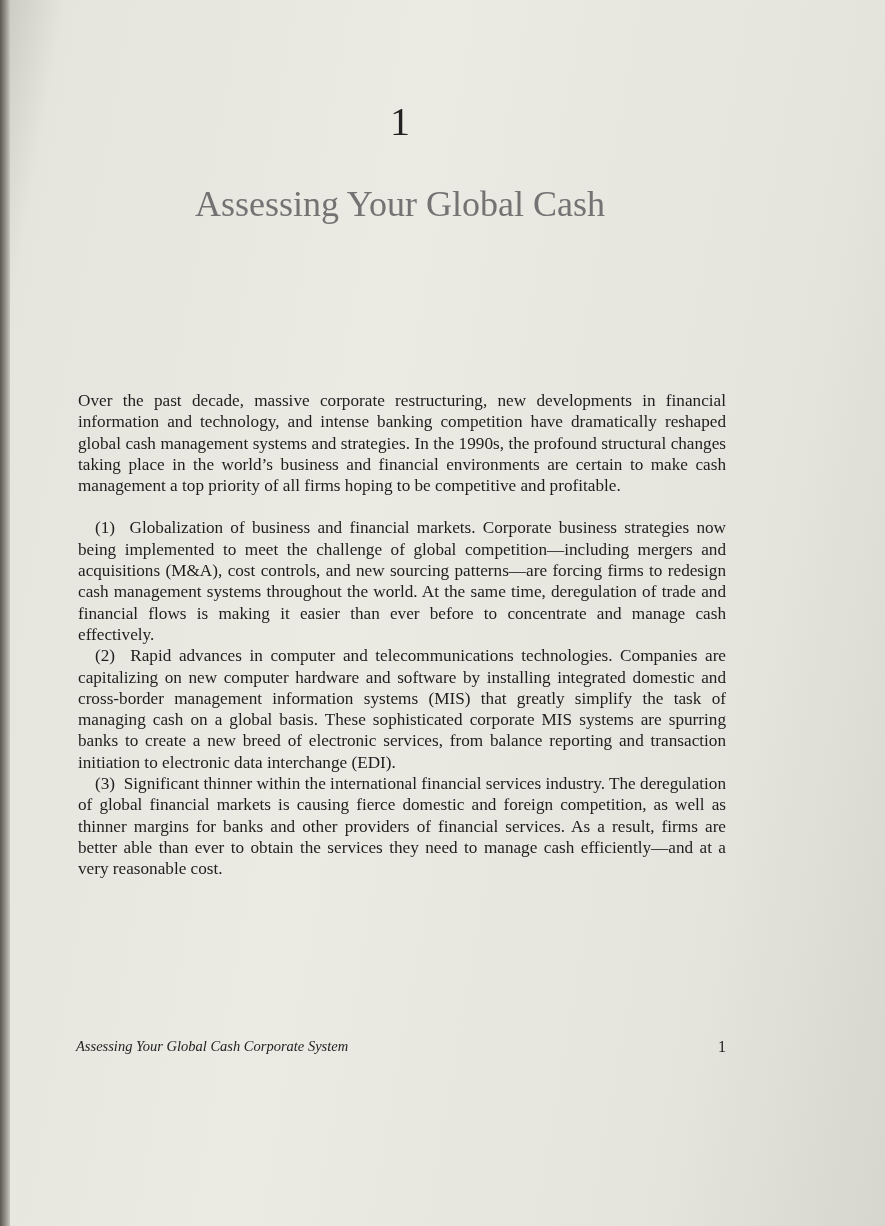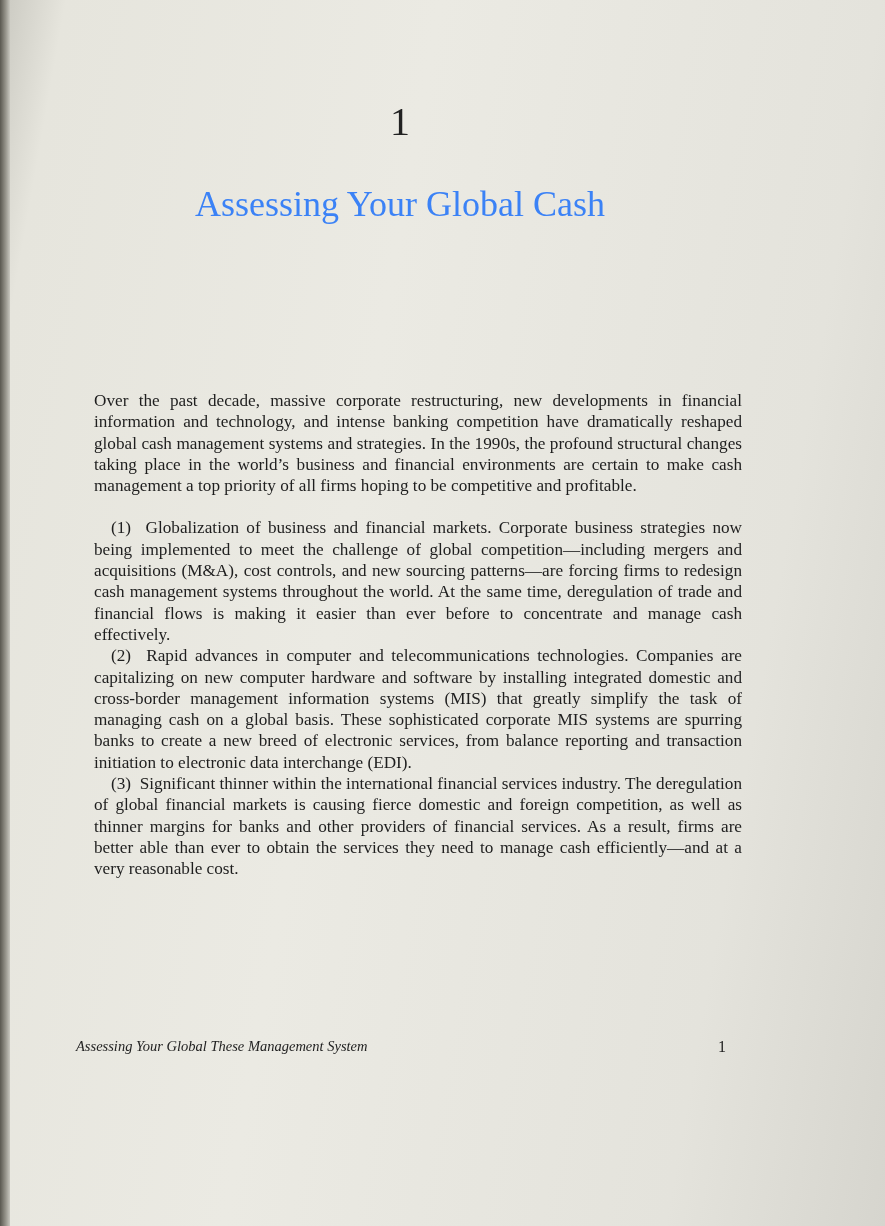--- a/index.html
+++ b/index.html
@@ -13,24 +13,24 @@
   .left-edge {
     position:absolute; left:0; top:0; width:10px; height:1226px;
     background: linear-gradient(90deg, #5a5850 0%, #9a988f 60%, #c8c7bf 100%);
   }
   .chapter-num {
     position:absolute; left:0; width:800px; top:98px; text-align:center;
     font-size:40px; color:#222;
   }
   .chapter-title {
     position:absolute; left:0; width:800px; top:183px; text-align:center;
-    font-size:36px; line-height:42px; color:#3b82f6;
+    font-size:36px; line-height:42px; color:#737373;
   }
   .body-text {
-    position:absolute; left:94px; top:390px; width:648px;
+    position:absolute; left:78px; top:390px; width:648px;
     font-size:17.2px; line-height:21.3px; text-align:justify; color:#1e1e1e;
   }
   .body-text p { margin:0; }
   .indent { text-indent:17px; }
   .gap { height:21px; }
   .body-text b { font-weight:normal; }
   .footer {
     position:absolute; left:76px; top:1038px; width:650px;
     font-size:14.5px; color:#222;
   }
@@ -62,15 +62,15 @@
     <span>Companies are capitalizing on new computer hardware and software by installing integrated domestic and cross-border management information systems (MIS) that greatly simplify the task of managing cash on a global basis. These sophisticated corporate MIS systems are spurring banks to create a new breed of electronic services, from balance reporting and transaction initiation to electronic data interchange (EDI).</span>
   </p>
   <p class="indent">
     <span>(3)</span>&nbsp;
     <b>Significant thinner within the international financial services industry.</b>
     <span>The deregulation of global financial markets is causing fierce domestic and foreign competition, as well as thinner margins for banks and other providers of financial services. As a result, firms are better able than ever to obtain the services they need to manage cash efficiently—and at a very reasonable cost.</span>
   </p>
 </div>
 
 <div class="footer">
-  <span class="footer-title">Assessing Your Global These Management System</span>
+  <span class="footer-title">Assessing Your Global Cash Corporate System</span>
   <span class="footer-page">1</span>
 </div>
 
 </body></html>

